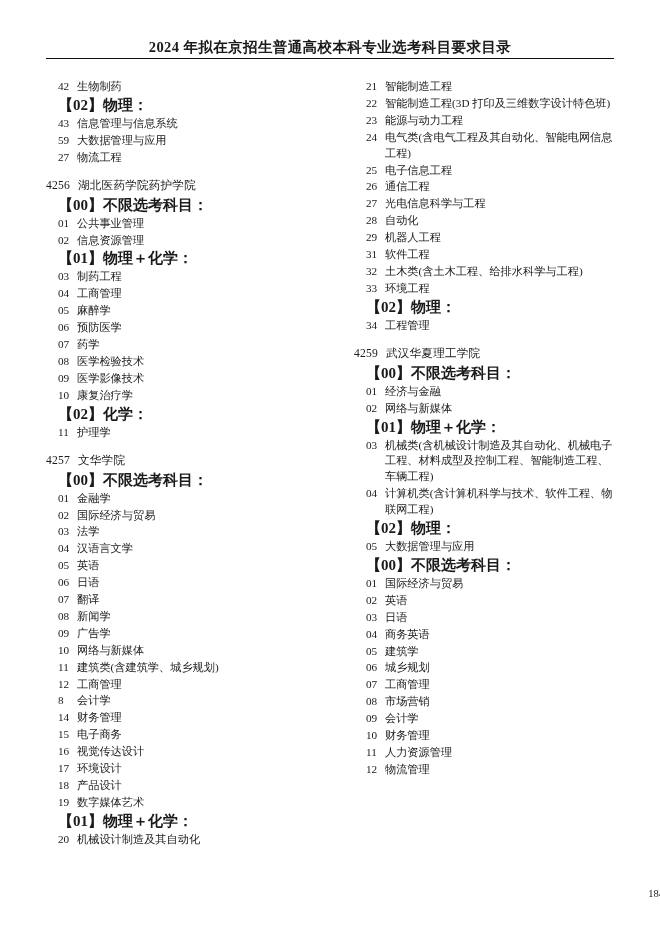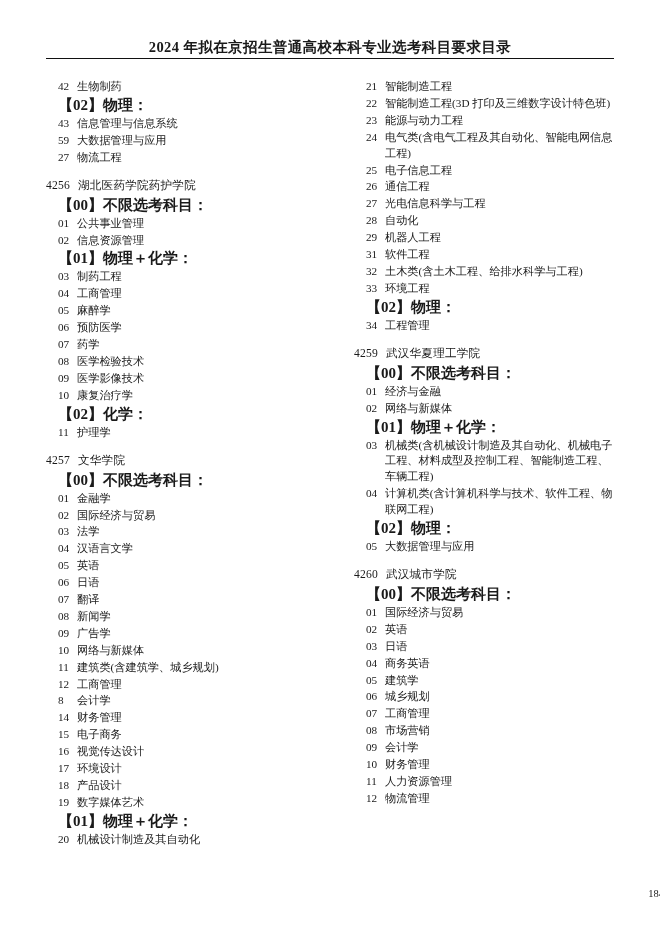--- a/index.html
+++ b/index.html
@@ -311,21 +311,20 @@
         </div>
         <div class="entry">
           <span class="num">04</span>
           <span class="name">计算机类(含计算机科学与技术、软件工程、物联网工程)</span>
         </div>
         <div class="group-label">【02】物理：</div>
         <div class="entry">
           <span class="num">05</span>
           <span class="name">大数据管理与应用</span>
         </div>
-        <div class="school-head"><span class="school-code">4260</span><span>武汉城市学院</span></div>
         <div class="group-label">【00】不限选考科目：</div>
         <div class="entry">
           <span class="num">01</span>
           <span class="name">国际经济与贸易</span>
         </div>
         <div class="entry">
           <span class="num">02</span>
           <span class="name">英语</span>
         </div>
         <div class="entry">

